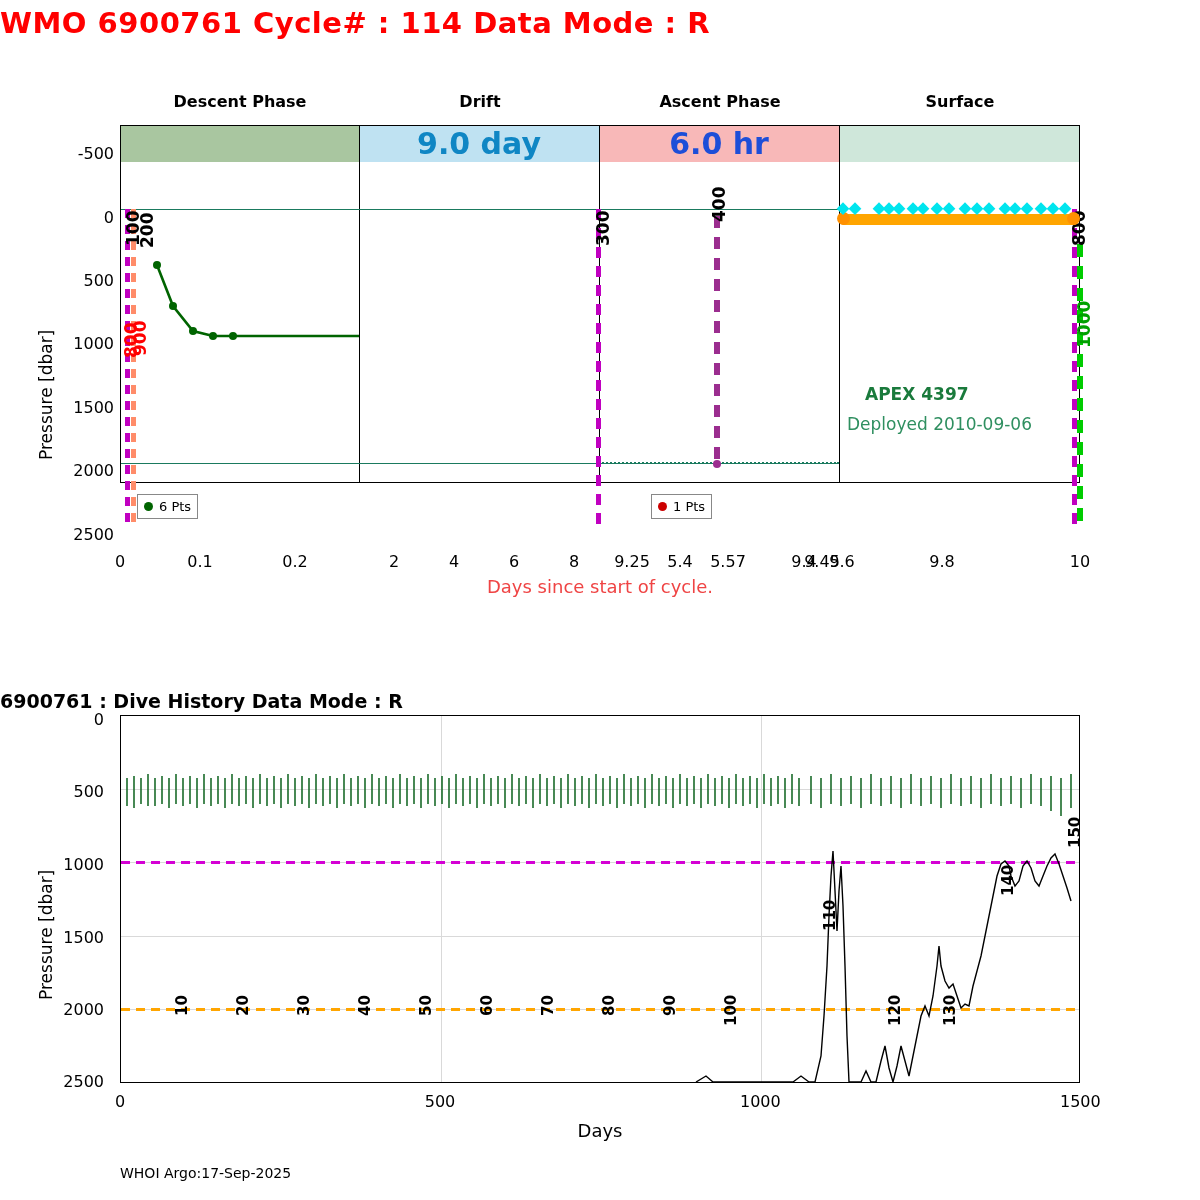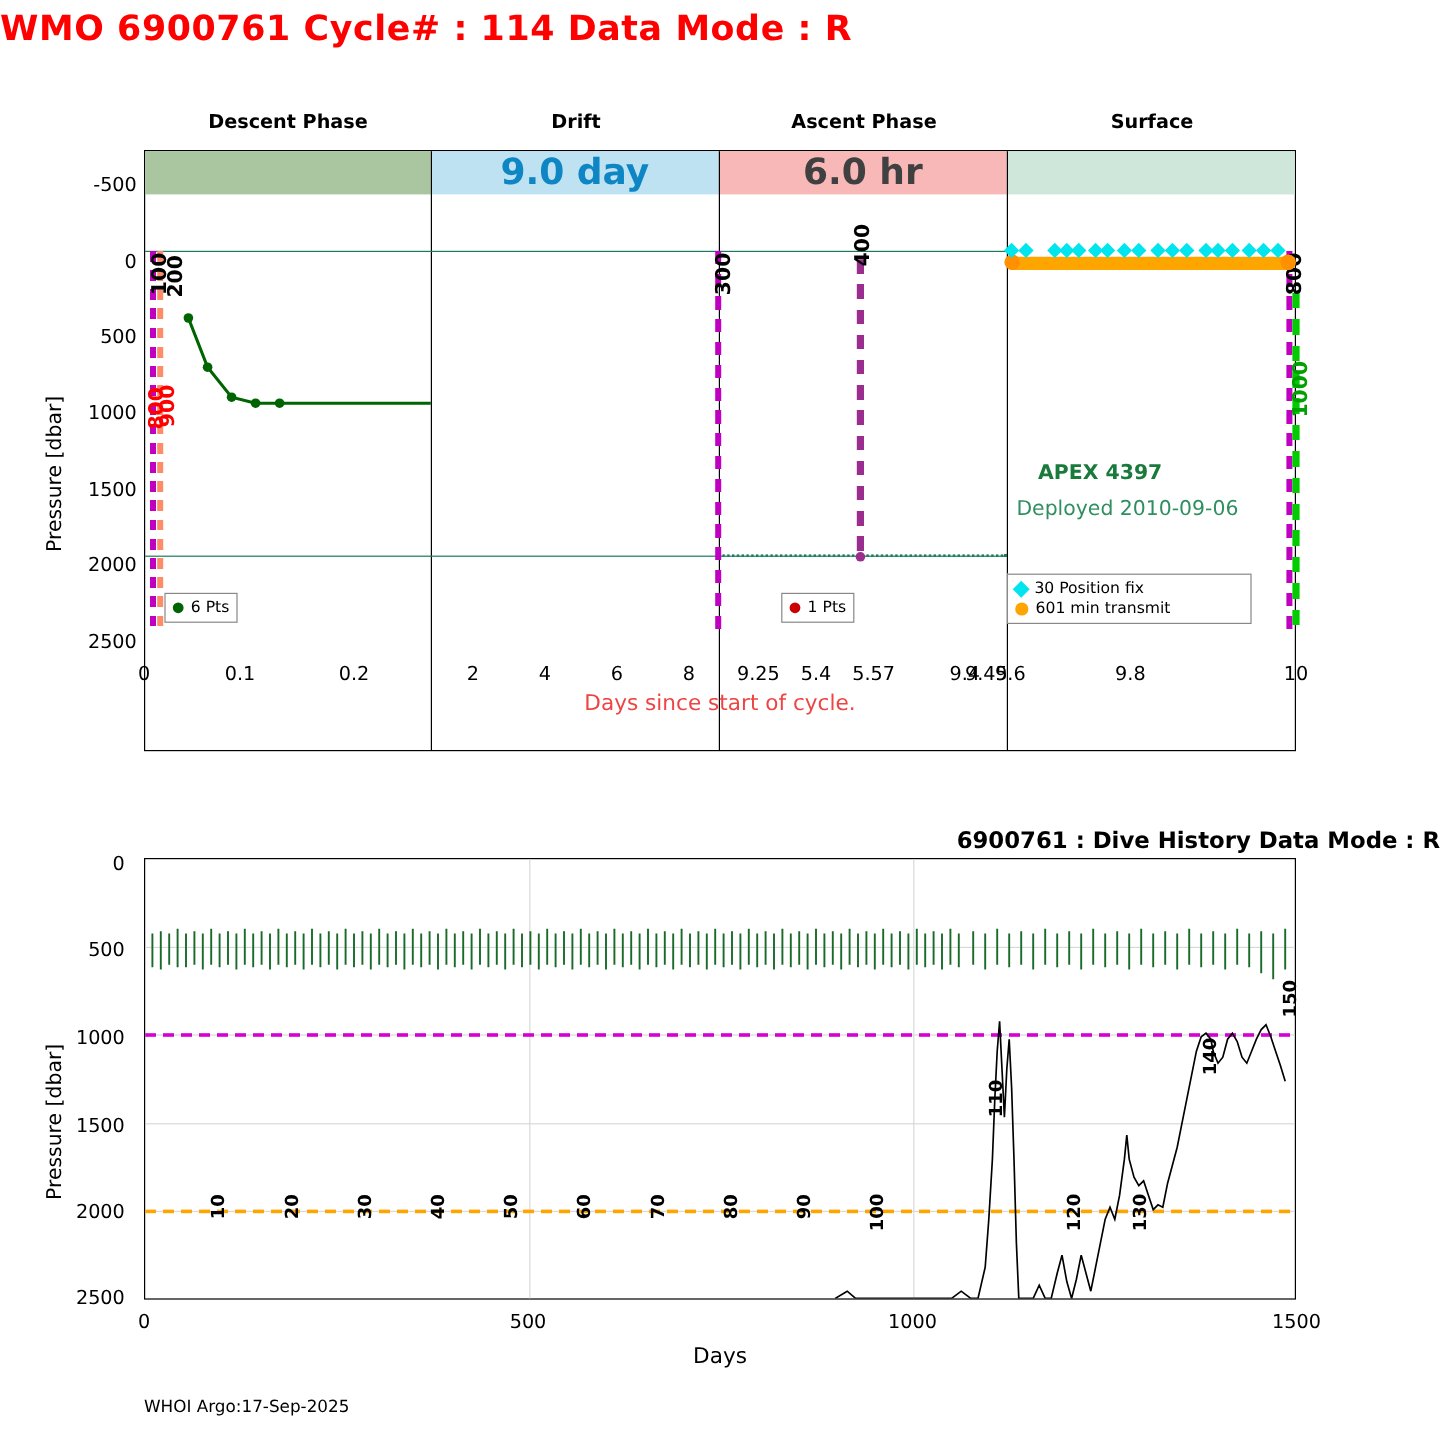--- a/index.html
+++ b/index.html
@@ -1,21 +1,21 @@
 <!DOCTYPE html>
 <html><head>
 <meta charset="utf-8">
 <style>
   html,body{margin:0;padding:0;}
   body{width:1200px;height:1200px;background:#ffffff;font-family:"DejaVu Sans",sans-serif;overflow:hidden;position:relative;}
   .abs{position:absolute;}
   
   #main-title{top:6px;left:0;width:1200px;font-size:29px;font-weight:bold;color:#ff0000;letter-spacing:0.5px;}
   
-  #top-plot{left:120px;top:125px;width:960px;height:501px;border:1px solid #000;box-sizing:border-box;}
+  #top-plot{left:120px;top:125px;width:960px;height:358px;border:1px solid #000;box-sizing:border-box;}
   .vgrid{position:absolute;top:0;bottom:0;width:1px;background:#000;}
   .hline{position:absolute;left:0;right:0;height:0;border-top:1.5px solid #1a7a5e;}
   
   .phase-bar{position:absolute;top:0;height:36px;}
   .phase-label{position:absolute;top:-32px;font-size:16px;font-weight:bold;color:#000;text-align:center;}
   .phase-big{font-size:30px;font-weight:bold;text-align:center;line-height:36px;}
   
   .yl{position:absolute;right:1086px;font-size:16px;color:#000;text-align:right;width:80px;}
   .xt{position:absolute;font-size:16px;color:#000;text-align:center;}
   #ylabel-top{transform:rotate(-90deg);transform-origin:left top;font-size:17px;color:#000;white-space:nowrap;}
@@ -25,21 +25,21 @@
   
   .legend{position:absolute;background:#fff;border:1px solid #888;font-size:13px;color:#000;padding:3px 6px;}
   .legend .row{display:flex;align-items:center;gap:6px;line-height:17px;white-space:nowrap;}
   .dot{width:9px;height:9px;border-radius:50%;display:inline-block;}
   .diam{width:10px;height:10px;display:inline-block;background:#00e5ee;transform:rotate(45deg);}
   
   #float-name{font-size:17px;font-weight:bold;color:#1a7a3c;}
   #deploy-date{font-size:17px;color:#2f8f60;}
   
   #bot-plot{left:120px;top:715px;width:960px;height:368px;border:1px solid #000;box-sizing:border-box;}
-  #bot-title{top:690px;left:0;width:1200px;text-align:right;font-size:19px;font-weight:bold;color:#000;}
+  #bot-title{top:690px;left:0;width:1200px;text-align:left;font-size:19px;font-weight:bold;color:#000;}
   #ylabel-bot{transform:rotate(-90deg);transform-origin:left top;font-size:17px;color:#000;white-space:nowrap;}
   #xlabel-bot{font-size:18px;color:#000;text-align:center;}
   .bylab{position:absolute;font-size:16px;color:#000;text-align:right;width:90px;}
   .bxlab{position:absolute;font-size:16px;color:#000;text-align:center;}
   .cyclab{position:absolute;font-size:15px;font-weight:bold;color:#000;white-space:nowrap;transform:rotate(-90deg);transform-origin:left top;}
   #footer{left:120px;top:1165px;font-size:14px;color:#000;}
   .gridline-v{position:absolute;top:0;bottom:0;width:1px;background:#d9d9d9;}
   .gridline-h{position:absolute;left:0;right:0;height:1px;background:#d9d9d9;}
 </style>
 </head>
@@ -62,21 +62,21 @@
 <div class="abs phase-label" style="left:600px;width:240px;top:92px;">Ascent Phase</div>
 <div class="abs phase-label" style="left:840px;width:240px;top:92px;">Surface</div>
 
 <div class="abs" id="top-plot">
 
   <div class="phase-bar" style="left:0;width:238px;background:#a9c6a0;"></div>
   <div class="phase-bar" style="left:238px;width:240px;background:#bfe2f2;">
     <div class="phase-big" style="color:#0f86c4;">9.0 day</div>
   </div>
   <div class="phase-bar" style="left:478px;width:240px;background:#f8b8b8;">
-    <div class="phase-big" style="color:#404040;">6.0 hr</div>
+    <div class="phase-big" style="color:#1d4ed8;">6.0 hr</div>
   </div>
   <div class="phase-bar" style="left:718px;width:240px;background:#cfe7da;"></div>
 
   <div class="vgrid" style="left:238px;"></div>
   <div class="vgrid" style="left:478px;"></div>
   <div class="vgrid" style="left:718px;"></div>
 
   <div class="hline" style="top:83px;right:240px;left:0;"></div>
   <div class="hline" style="top:337px;right:240px;left:0;"></div>
   <div style="position:absolute;top:336px;left:478px;width:240px;border-top:2px dotted #1a7a5e;"></div>
@@ -142,30 +142,20 @@
   <div class="legend" style="left:16px;top:368px;">
     <div class="row">
         <span class="dot" style="background:#006400;"></span>
         <span>6 Pts</span>
       </div>
   </div>
   <div class="legend" style="left:530px;top:368px;">
     <div class="row">
         <span class="dot" style="background:#cc0000;"></span>
         <span>1 Pts</span>
-      </div>
-  </div>
-  <div class="legend" style="left:718px;top:352px;width:190px;">
-    <div class="row">
-        <span class="diam"></span>
-        <span>30 Position fix</span>
-      </div>
-    <div class="row">
-        <span class="dot" style="background:#ffa500;width:11px;height:11px;"></span>
-        <span>601 min transmit</span>
       </div>
   </div>
 </div>
 
 <div class="abs xt" style="left:100px;top:552px;width:40px;">0</div>
 <div class="abs xt" style="left:180px;top:552px;width:40px;">0.1</div>
 <div class="abs xt" style="left:275px;top:552px;width:40px;">0.2</div>
 <div class="abs xt" style="left:374px;top:552px;width:40px;">2</div>
 <div class="abs xt" style="left:434px;top:552px;width:40px;">4</div>
 <div class="abs xt" style="left:494px;top:552px;width:40px;">6</div>

